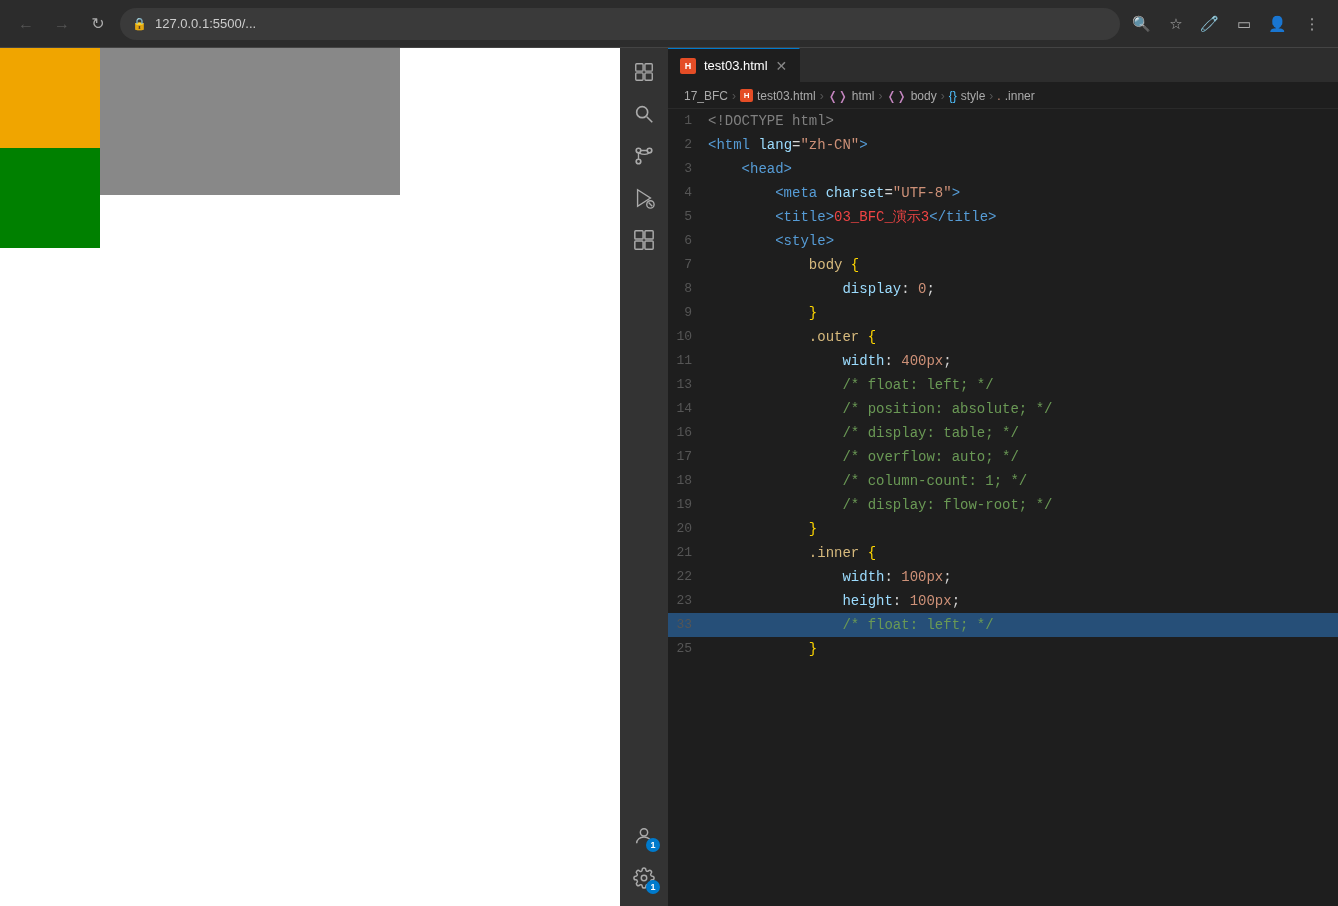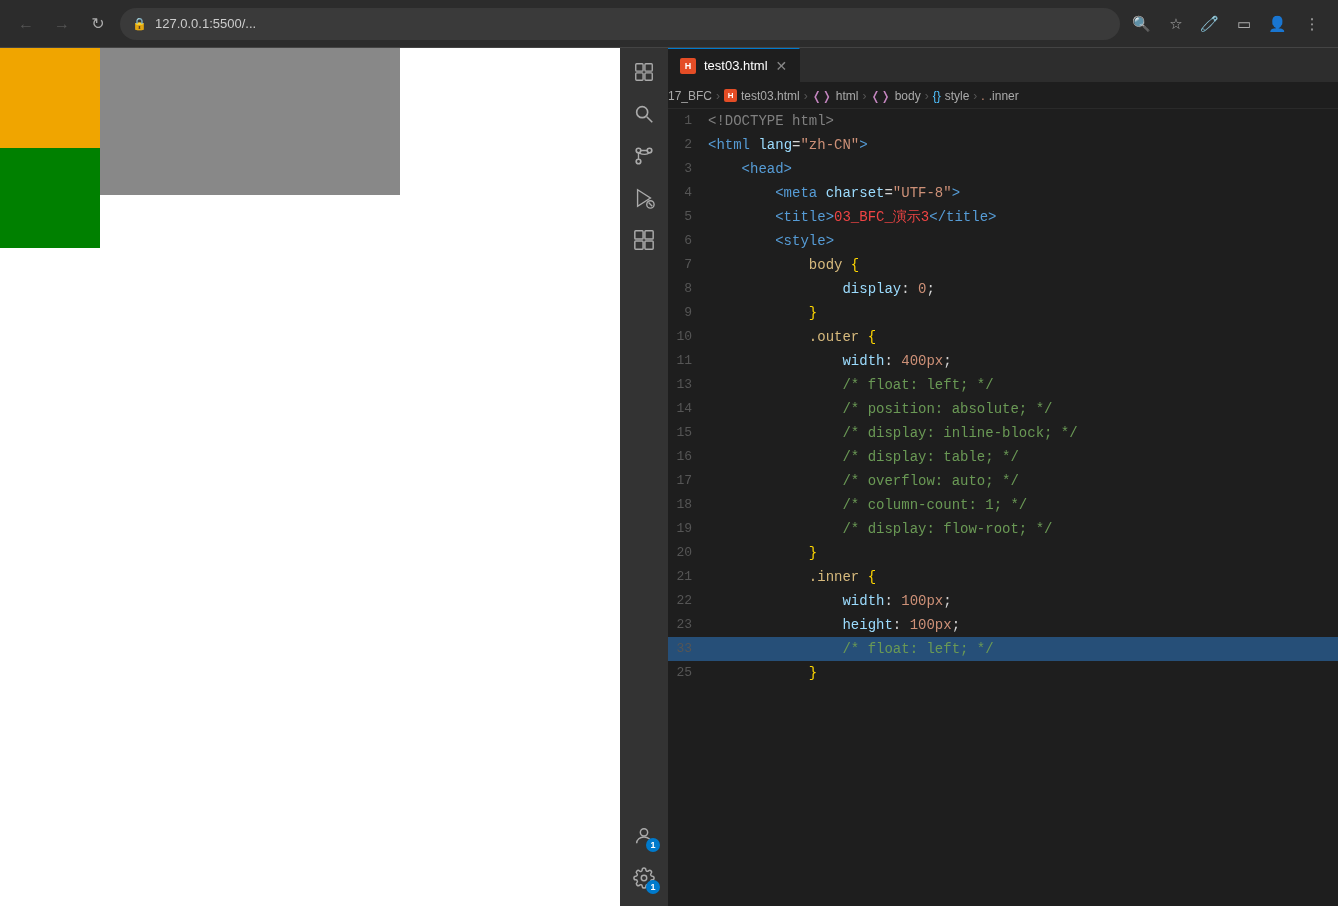--- a/index.html
+++ b/index.html
@@ -192,21 +192,21 @@
       cursor: pointer;
       line-height: 1;
     }
 
     
     .breadcrumb {
       background: #1e1e1e;
       height: 26px;
       display: flex;
       align-items: center;
-      padding: 0 0;
+      padding: 0 16px;
       font-size: 12px;
       color: #aaa;
       gap: 4px;
       flex-shrink: 0;
       border-bottom: 1px solid #2a2a2a;
     }
     .breadcrumb-item {
       display: flex; align-items: center; gap: 4px;
       cursor: pointer;
     }
@@ -466,24 +466,20 @@
         <div class="code-line">
           <span class="line-num">13</span>
           <span class="code-content">                <span class="t-comment">/* float: left; */</span></span>
         </div>
 
         <div class="code-line">
           <span class="line-num">14</span>
           <span class="code-content">                <span class="t-comment">/* position: absolute; */</span></span>
         </div>
 
-        <div class="code-line">
-          <span class="line-num">15</span>
-          <span class="code-content">                <span class="t-comment">/* display: inline-block; */</span></span>
-        </div>
 
         <div class="code-line">
           <span class="line-num">16</span>
           <span class="code-content">                <span class="t-comment">/* display: table; */</span></span>
         </div>
 
         <div class="code-line">
           <span class="line-num">17</span>
           <span class="code-content">                <span class="t-comment">/* overflow: auto; */</span></span>
         </div>

